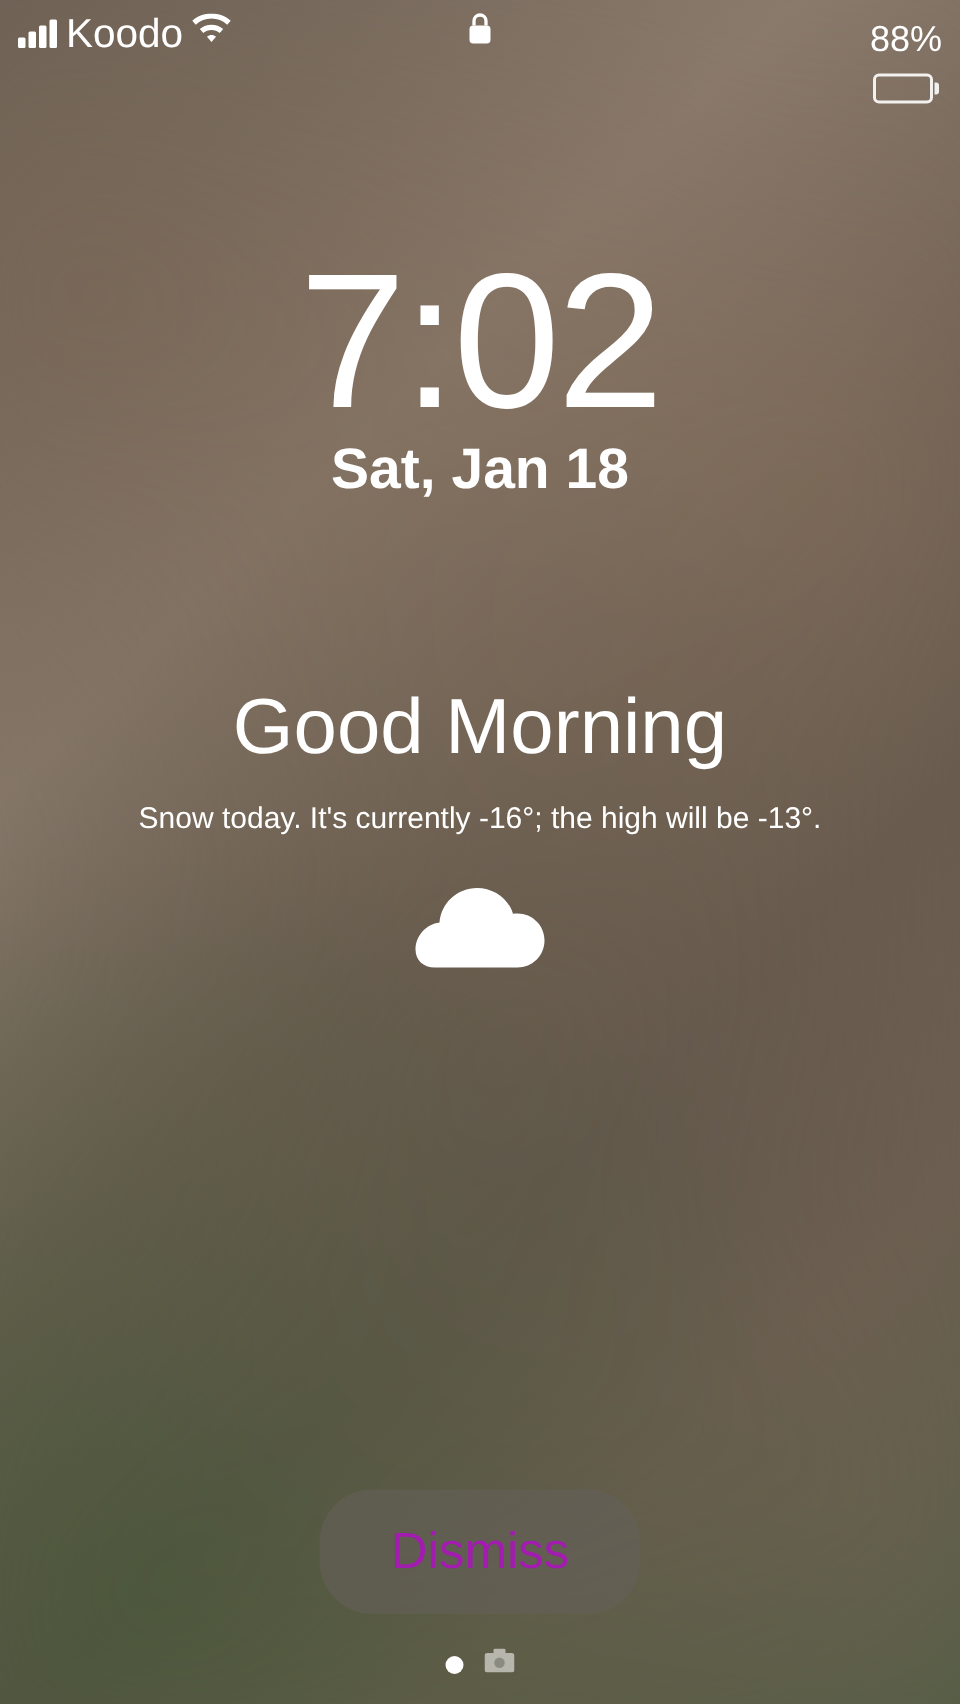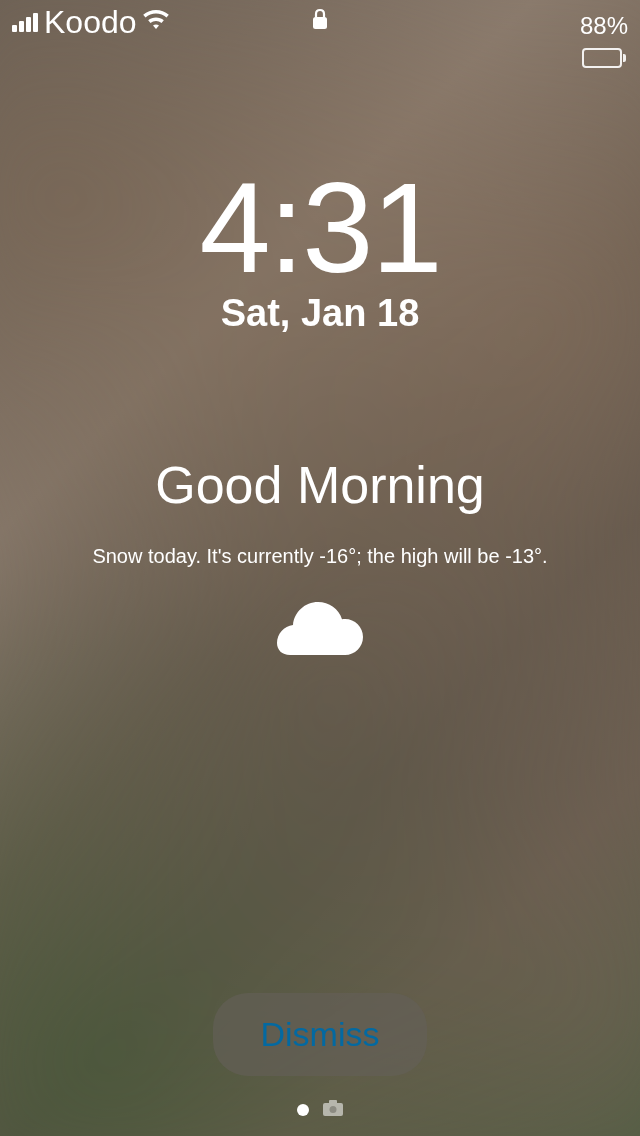--- a/index.html
+++ b/index.html
@@ -75,21 +75,21 @@
       background: white;
       border-radius: 1px;
     }
     
     .signal-bars span:nth-child(1) { height: 7px; }
     .signal-bars span:nth-child(2) { height: 11px; }
     .signal-bars span:nth-child(3) { height: 15px; }
     .signal-bars span:nth-child(4) { height: 19px; }
     
     .carrier {
-      font-size: 32px;
+      font-size: 27px;
       font-weight: 400;
     }
     
     .wifi-icon svg {
       width: 26px;
       height: 20px;
     }
     
     .status-center {
       position: absolute;
@@ -169,21 +169,21 @@
     
     .weather-widget {
       margin-top: 120px;
       text-align: center;
       padding: 0 40px;
     }
     
     .greeting {
       font-size: 52px;
       font-weight: 400;
-      margin-bottom: 28px;
+      margin-bottom: 18px;
     }
     
     .weather-summary {
       font-size: 20px;
       font-weight: 400;
       line-height: 1.35;
       margin-bottom: 30px;
     }
     
     .weather-current {
@@ -201,21 +201,21 @@
     .current-temp {
       font-size: 82px;
       font-weight: 300;
     }
     
     
     .dismiss-button {
       margin-top: auto;
       margin-bottom: 60px;
       background: rgba(100,95,88,0.65);
-      color: #0369a1;
+      color: #a21caf;
       border: none;
       border-radius: 35px;
       padding: 22px 48px;
       font-size: 34px;
       font-weight: 400;
       font-family: inherit;
       cursor: pointer;
     }
     
     
@@ -284,21 +284,21 @@
       </span>
       <span class="battery-percent">88%</span>
       <span class="battery-icon">
         <span class="battery-body"><span class="battery-fill"></span></span>
         <span class="battery-tip"></span>
       </span>
     </div>
   </div>
 
   <div class="clock">
-    <div class="time">4:31</div>
+    <div class="time">7:02</div>
     <div class="date">Sat, Jan 18</div>
   </div>
 
   <div class="weather-widget">
     <div class="greeting">Good Morning</div>
     <div class="weather-summary">Snow today. It's currently -16°; the high will be -13°.</div>
     <div class="weather-current">
       <span class="cloud-icon">
         <svg viewBox="0 0 90 65" fill="white">
           <path d="M70 55 C80 55 88 47 88 37 C88 27 80 19 70 19 C69 19 68 19 67 19.2 C64 9 54 2 43 2 C30 2 19 12 18 25 C9 26 2 34 2 43 C2 50 7 55 15 55 Z"></path>

